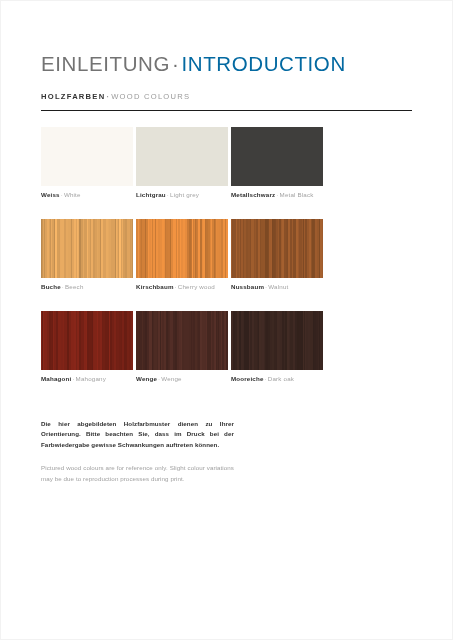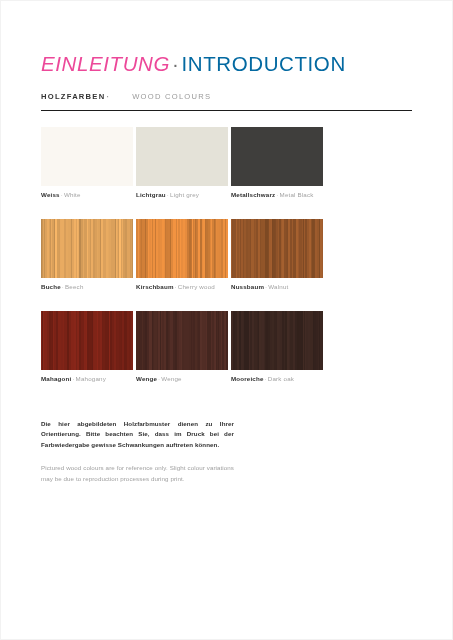--- a/index.html
+++ b/index.html
@@ -45,43 +45,42 @@
   .title {
     position: absolute;
     left: 0;
     top: 52px;
     font-size: 20.5px;
     letter-spacing: 0.6px;
     white-space: nowrap;
     font-weight: 400;
   }
   .title .t-de {
-    color: #ec4899;
-    font-style: italic;
+    color: #737373;
   }
   .title .t-sep {
     color: #6f6f6f;
     padding: 0 2px;
   }
   .title .t-en {
     color: #0369a1;
   }
 
   .subtitle {
     position: absolute;
     left: 0;
     top: 92px;
     font-size: 7.6px;
     letter-spacing: 1.25px;
     font-weight: 700;
     white-space: nowrap;
   }
   .subtitle .s-de { color: #333333; }
   .subtitle .s-sep { color: #9a9a9a; padding: 0 1px; }
-  .subtitle .s-en { color: #9a9a9a; font-weight: 400; margin-left: 21px; }
+  .subtitle .s-en { color: #9a9a9a; font-weight: 400; }
 
   .rule {
     position: absolute;
     left: 0;
     top: 110px;
     width: 371px;
     height: 1px;
     background: #1d1d1d;
   }
 

